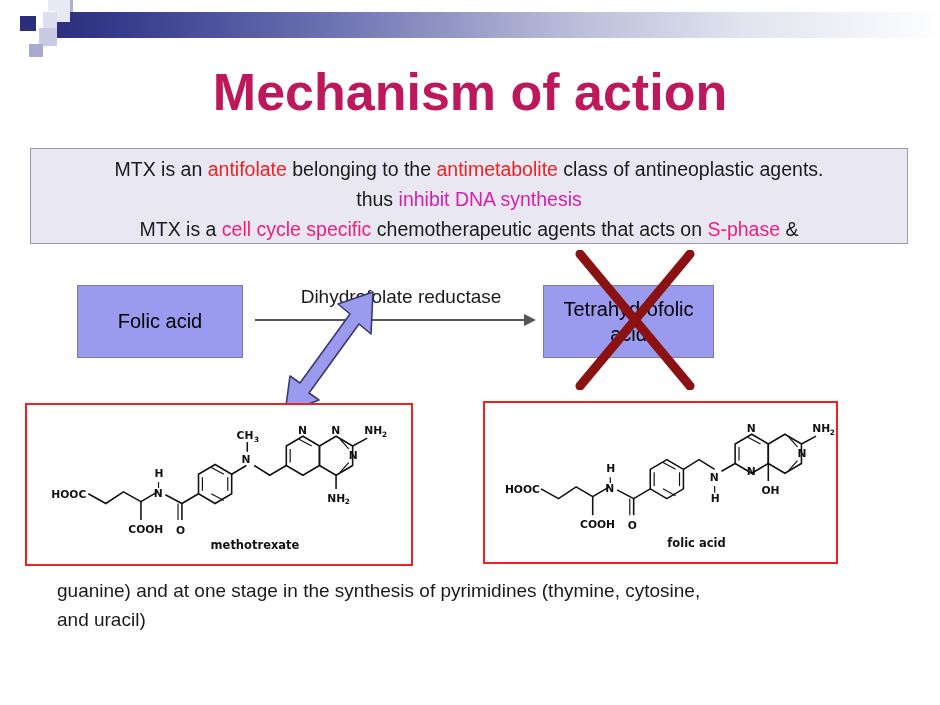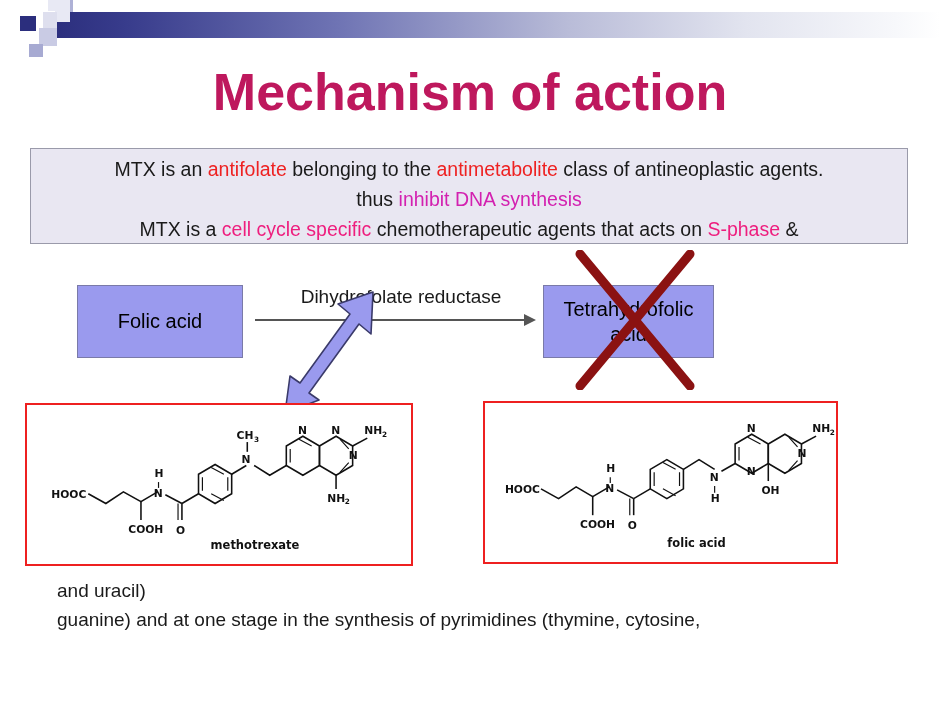--- a/index.html
+++ b/index.html
@@ -295,17 +295,17 @@
       <text class="at" x="333" y="30">NH</text>
       <text class="at-s" x="351" y="33">2</text>
 
       <path class="bond" d="M288,62 L288,80"></path>
       <text class="at" x="281" y="93">OH</text>
     </svg>
     <div class="struct-caption">folic acid</div>
   </div>
 
   <div id="bottom-text">
+    <div>guanine) and at one stage in the synthesis of pyrimidines (thymine, cytosine,</div>
     <div>and uracil)</div>
-    <div>guanine) and at one stage in the synthesis of pyrimidines (thymine, cytosine,</div>
   </div>
 
 </div>
 
 </body></html>

